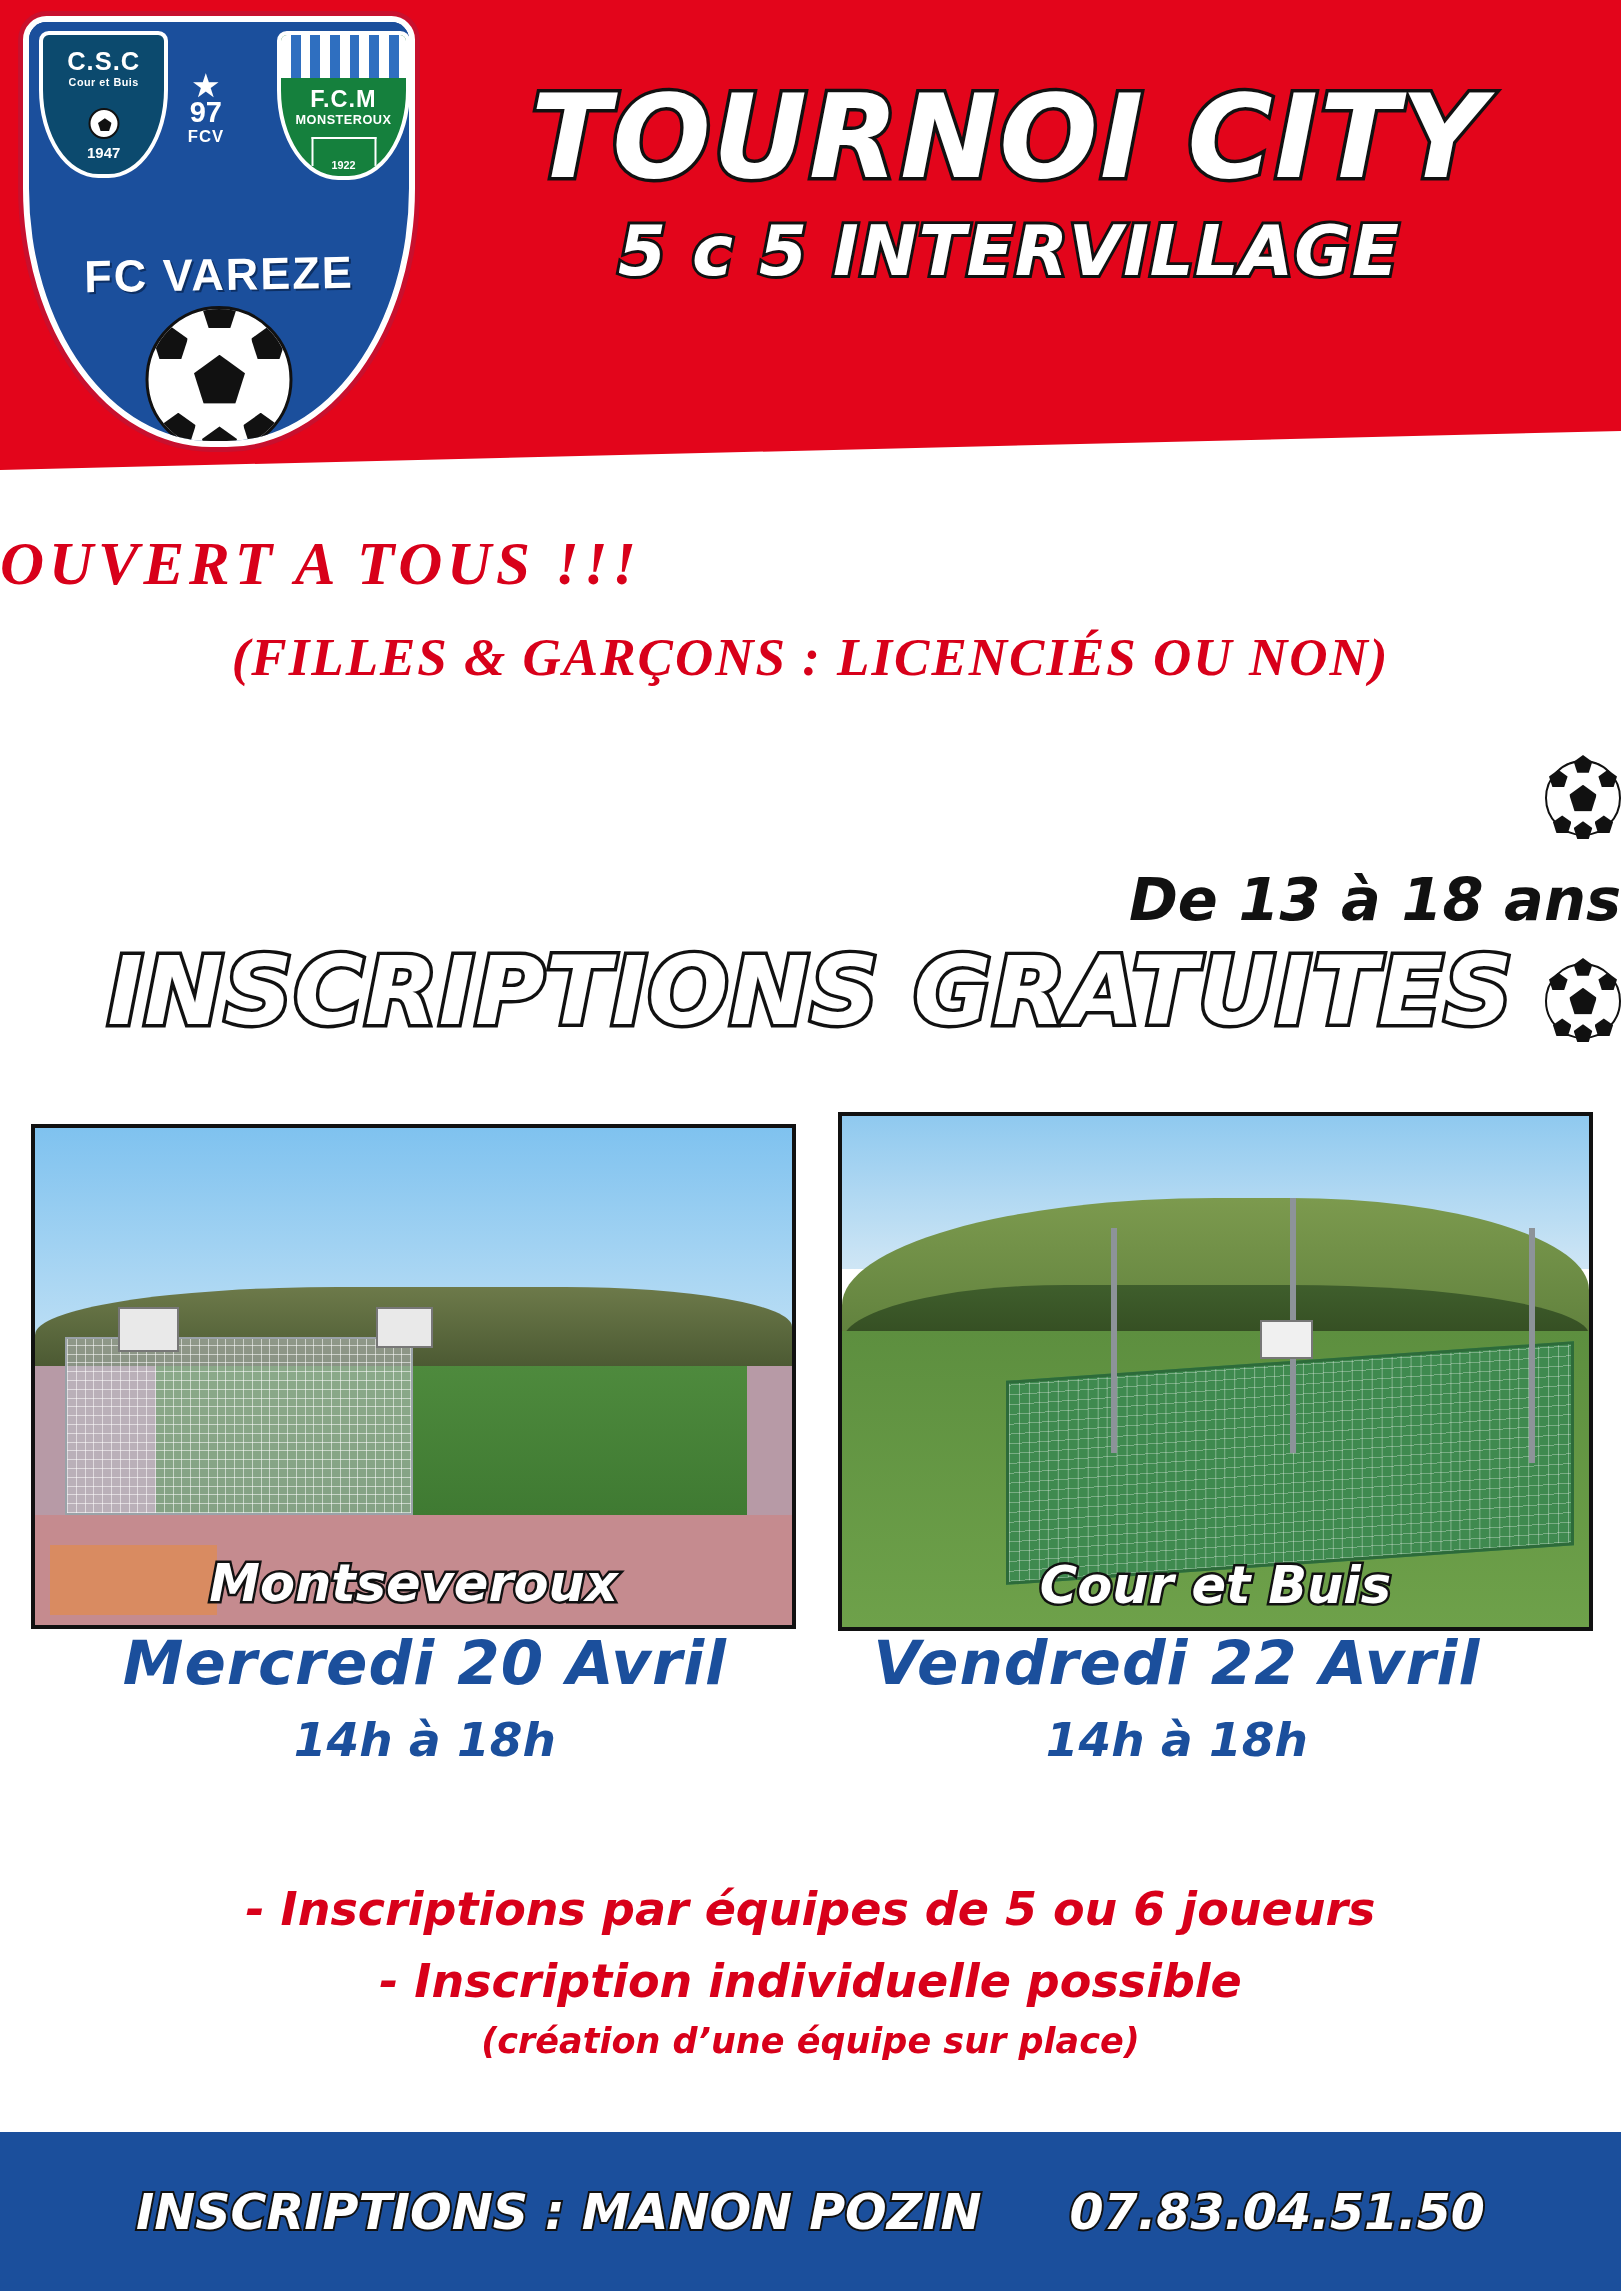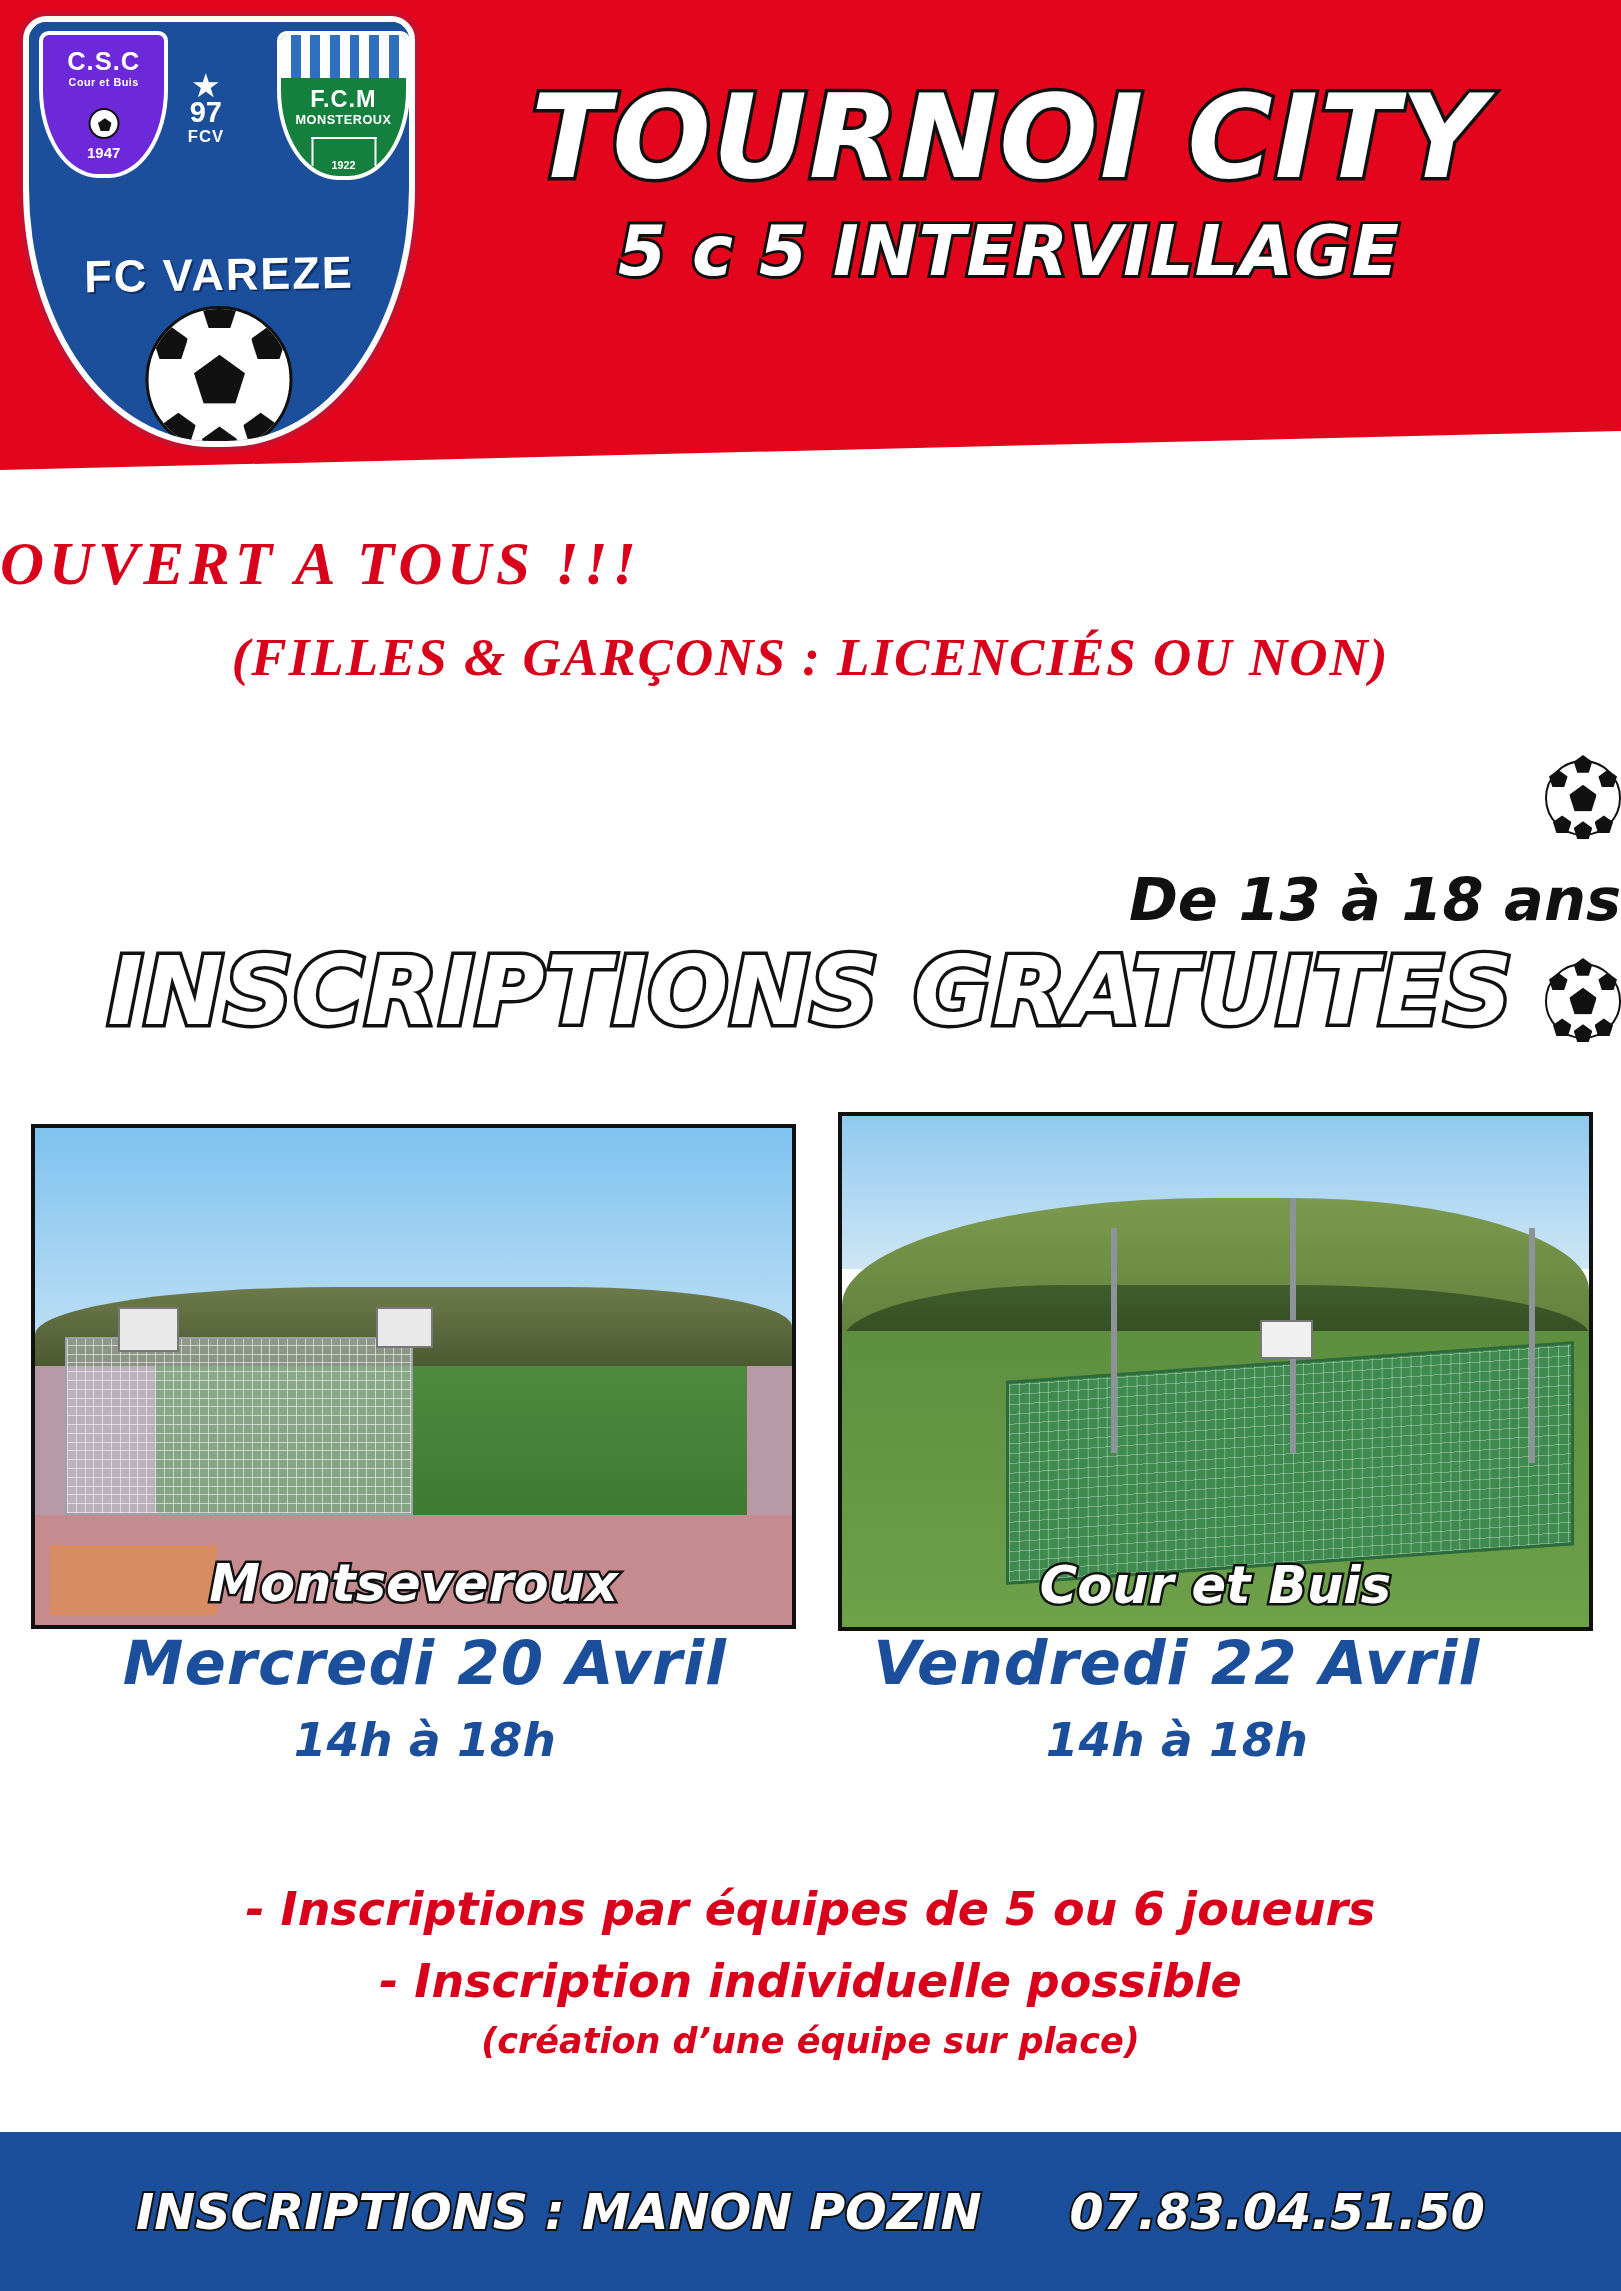--- a/index.html
+++ b/index.html
@@ -89,21 +89,21 @@
   .ball-big .p3{left:50%; bottom:-9.8px; transform:translateX(-50%);}
   .ball-big .p4{left:11.8px; bottom:3.9px;}
   .ball-big .p5{right:11.8px;bottom:3.9px;}
   .ball-big .p6{left:50%; top:-13.7px; transform:translateX(-50%);}
 
   
   .badge-left {
     position:absolute;
     left:25.5px; top:21.6px;
     width:129px; height:147px;
-    background:#6d28d9;
+    background:#0c4a6e;
     border:4.9px solid #ffffff;
     border-radius:9.8px 9.8px 46% 46% / 9.8px 9.8px 60% 60%;
     color:#ffffff;
     text-align:center;
     z-index:4;
   }
   .badge-left .t1 { font-size:25.5px; font-weight:bold; margin-top:11.8px; letter-spacing:1px;}
   .badge-left .t2 { font-size:10.8px; font-weight:bold; letter-spacing:0.5px;}
   .badge-left .t3 { font-size:15px; font-weight:bold; position:absolute; bottom:13.7px; left:0; right:0;}
   .badge-left .mini-ball{

